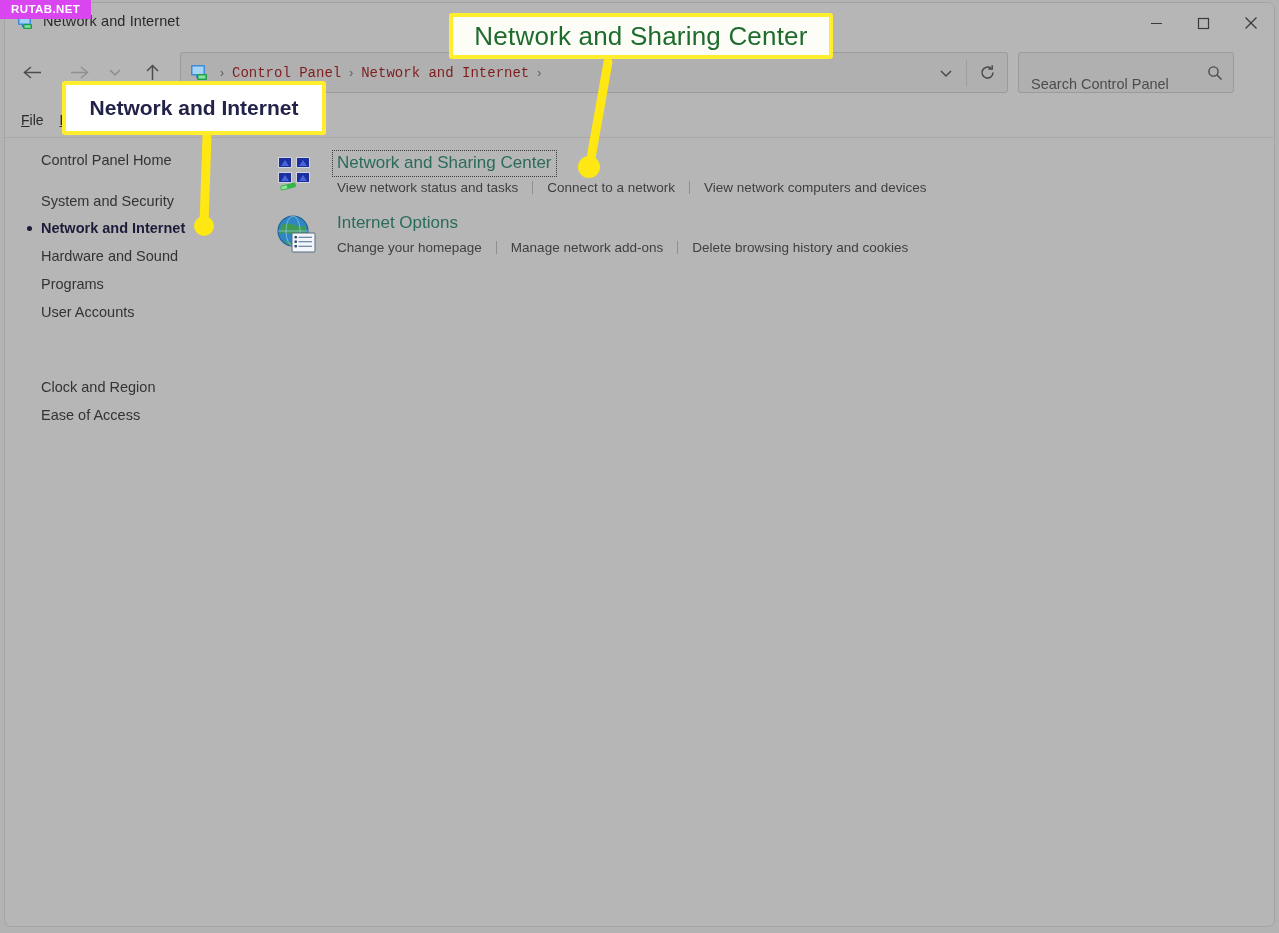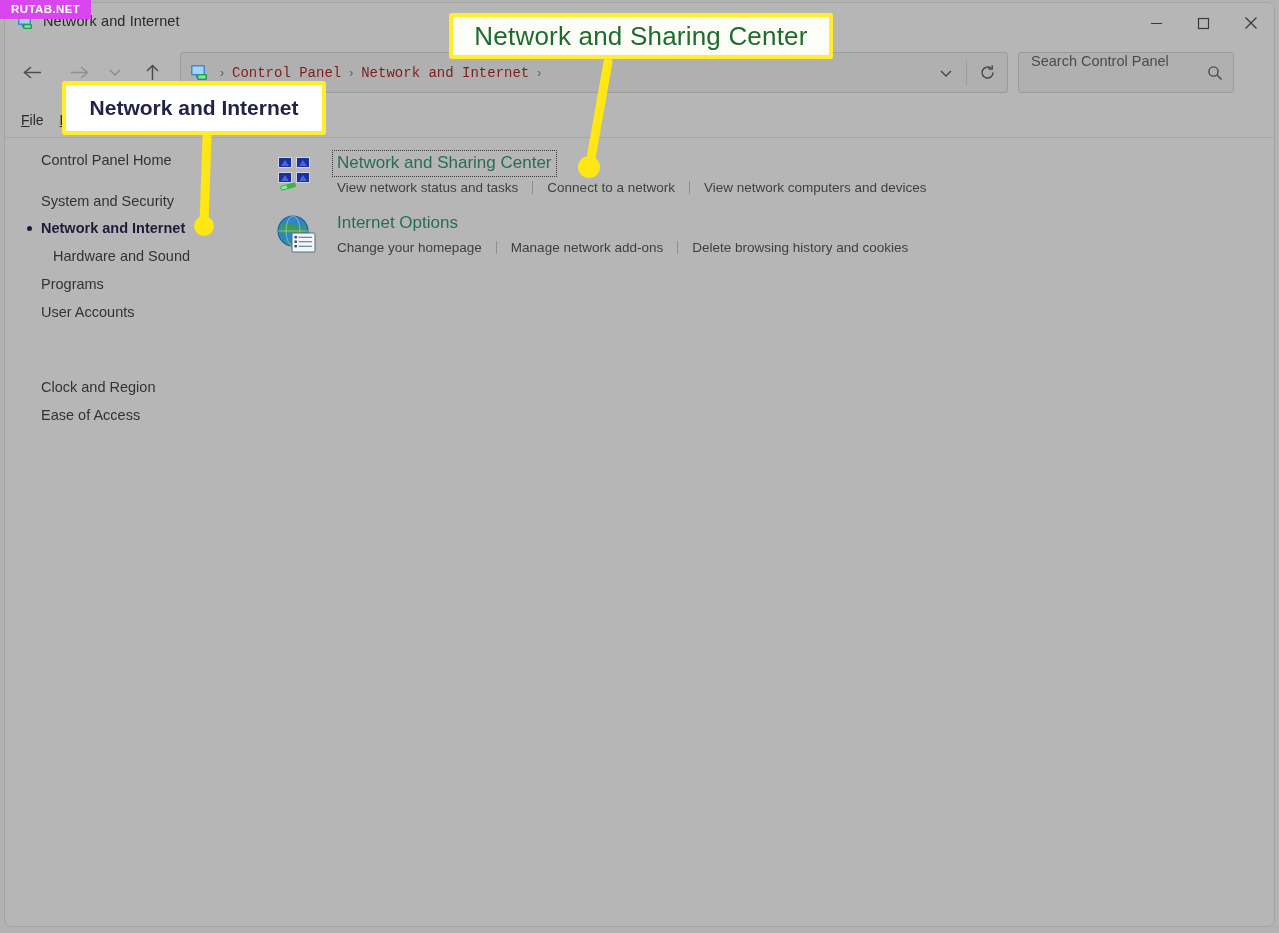--- a/index.html
+++ b/index.html
@@ -104,21 +104,21 @@
   .addr-div {
     width: 1px; height: 26px; background: #9d9d9d; flex: none;
   }
 
   .searchbox {
     position: absolute; left: 1013px; top: 4px;
     width: 216px; height: 41px;
     background: #b0b0b0;
     border: 1px solid #9b9b9b;
     border-radius: 3px;
-    display: flex; align-items: flex-start;
+    display: flex; align-items: flex-end;
   }
   .search-ph {
     flex: 1 1 auto;
     font-size: 14.5px; color: #4c4c4c;
     padding-left: 12px; white-space: nowrap;
   }
   .search-ico {
     width: 36px; height: 39px; flex: none;
     display: flex; align-items: center; justify-content: center;
     color: #4a4a4a;
@@ -154,21 +154,21 @@
   }
   .side-item {
     position: relative;
     font-size: 14.5px; color: #333;
     padding: 0 0 0 36px;
     line-height: 17px;
   }
   .side-item.home   { position: absolute; left:0; top: 13px; }
   .side-item.i1     { position: absolute; left:0; top: 54px; }
   .side-item.i2     { position: absolute; left:0; top: 81px; font-weight: bold; color:#1c1c3a; }
-  .side-item.i3     { position: absolute; left:12px; top: 109px; text-align: center; }
+  .side-item.i3     { position: absolute; left:0; top: 109px; text-align: center; }
   .side-item.i4     { position: absolute; left:0; top: 137px; }
   .side-item.i5     { position: absolute; left:0; top: 165px; }
   .side-item.i6     { position: absolute; left:0; top: 193px; width: 210px; line-height: 20px;}
   .side-item.i7     { position: absolute; left:0; top: 240px; }
   .side-item.i8     { position: absolute; left:0; top: 268px; }
   .side-bullet {
     position: absolute; left: 22px; top: 6px;
     width: 5px; height: 5px; border-radius: 50%;
     background: #1c1c3a;
   }

